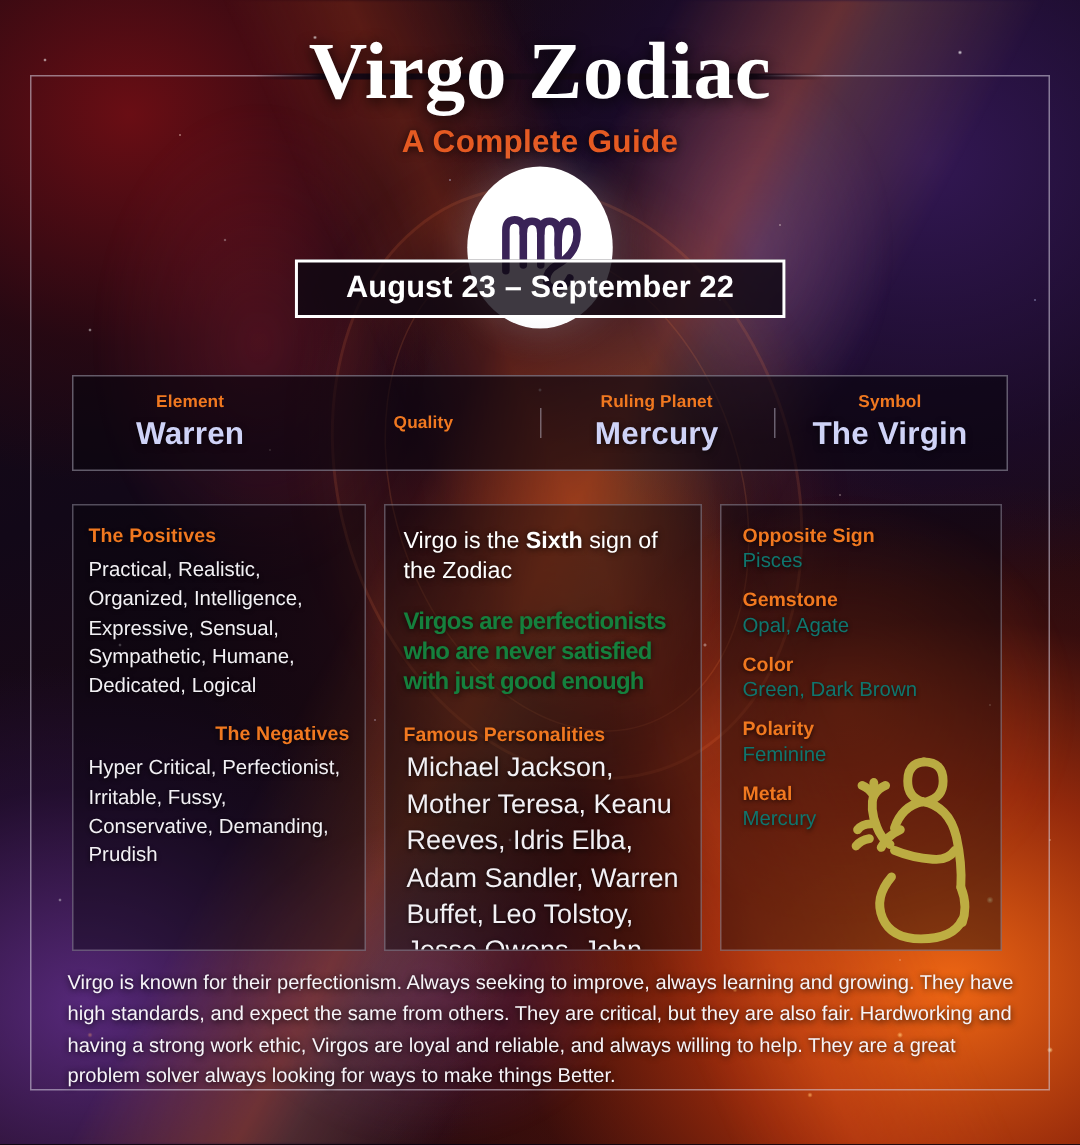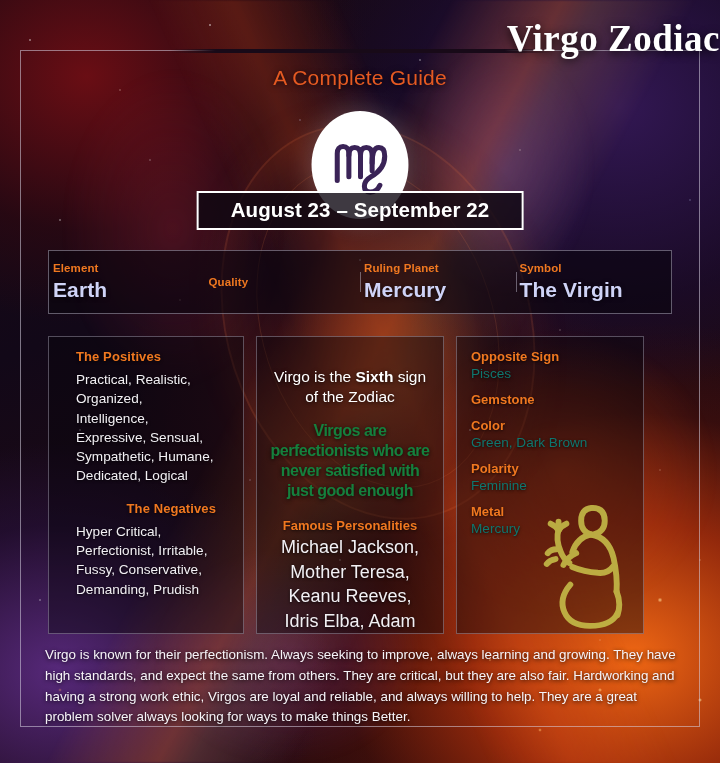--- a/index.html
+++ b/index.html
@@ -109,68 +109,67 @@
   .frame-gap::before{
     content:"";position:absolute;left:0;top:13px;width:100%;height:4px;
     background:linear-gradient(90deg,rgba(24,10,24,0) 0%,rgba(24,10,24,1) 12%,rgba(24,10,24,1) 88%,rgba(24,10,24,0) 100%);
   }
 
   
   .header{position:absolute;left:0;right:0;top:0;text-align:center;}
   .title{
     font-family:"Liberation Serif",serif;
     font-weight:700;
-    font-size:37px;
+    font-size:54px;
     line-height:1;
     color:#ffffff;
     letter-spacing:.5px;
     margin-top:20px;
     text-shadow:0 2px 10px rgba(0,0,0,.85);
-    text-align:right;
   }
   .subtitle{
     margin-top:9px;
     font-size:21px;
-    font-weight:400;
+    font-weight:700;
     color:#e55a22;
     letter-spacing:.2px;
     text-shadow:0 1px 6px rgba(0,0,0,.8);
   }
 
   
   .glyph-wrap{position:absolute;left:50%;top:111px;transform:translateX(-50%);}
   .glyph-circle{
     width:97px;height:108px;border-radius:50%;
     background:radial-gradient(circle at 50% 42%,#ffffff 0%,#ffffff 68%,#f2eef6 100%);
     display:flex;align-items:center;justify-content:center;
     box-shadow:0 0 28px rgba(255,255,255,.22);
   }
   .glyph-circle svg{display:block;}
 
   .date-banner{
-    position:absolute;left:50%;top:191px;transform:translateX(-50%);
+    position:absolute;left:50%;top:173px;transform:translateX(-50%);
     border:2px solid #ffffff;
     background:rgba(14,7,18,.80);
     color:#ffffff;
     font-size:20.5px;font-weight:700;
     padding:5px 32px 6px;
     letter-spacing:.1px;
     white-space:nowrap;
   }
 
   
   .attr-bar{
     position:absolute;left:48px;top:250px;width:624px;height:64px;
     border:1px solid rgba(200,195,215,.45);
     background:rgba(10,5,14,.62);
     display:flex;align-items:center;
     box-sizing:border-box;
   }
   .attr-cell{
-    flex:1;position:relative;padding:0 4px;
+    flex:1;text-align:center;position:relative;padding:0 4px;
   }
   .attr-cell + .attr-cell::before{
     content:"";position:absolute;left:0;top:10px;bottom:10px;width:1px;
     background:rgba(205,200,220,.45);
   }
   .attr-label{
     font-size:11.5px;font-weight:700;color:#f07820;letter-spacing:.1px;
     line-height:1.1;
   }
   .attr-value{
@@ -182,22 +181,22 @@
 
   
   .panels{position:absolute;left:48px;top:336px;width:624px;height:298px;display:flex;gap:12px;}
   .panel{
     border:1px solid rgba(190,185,205,.40);
     background:rgba(8,4,12,.42);
     box-sizing:border-box;
     position:relative;
     overflow:hidden;
   }
-  .panel-left{width:196px;padding:12px 27px 10px;}
-  .panel-mid{width:188px;padding:28px 12px 10px;text-align:center;}
+  .panel-left{width:196px;padding:12px 10px 10px;}
+  .panel-mid{width:212px;padding:12px 12px 10px;text-align:left;}
   .panel-right{width:188px;padding:12px 14px 10px;}
 
   .sec-head{
     font-size:13px;font-weight:700;color:#f07820;letter-spacing:.1px;
     margin:0 0 6px;
     text-shadow:0 1px 3px rgba(0,0,0,.7);
   }
   .sec-head.mt{margin-top:15px;text-align:right;}
   .sec-body{
     font-size:13.6px;line-height:1.42;color:#f2f0f4;font-weight:400;
@@ -282,21 +281,21 @@
         </g>
       </svg>
     </div>
   </div>
 
   <div class="date-banner">August 23 – September 22</div>
 
   <div class="attr-bar">
     <div class="attr-cell">
       <div class="attr-label">Element</div>
-      <div class="attr-value">Earth</div>
+      <div class="attr-value">Warren</div>
     </div>
     <div class="attr-cell">
       <div class="attr-label">Quality</div>
     </div>
     <div class="attr-cell">
       <div class="attr-label">Ruling Planet</div>
       <div class="attr-value">Mercury</div>
     </div>
     <div class="attr-cell">
       <div class="attr-label">Symbol</div>
@@ -320,20 +319,21 @@
       <p class="mid-fam-body">Michael Jackson, Mother Teresa, Keanu Reeves, Idris Elba, Adam Sandler, Warren Buffet, Leo Tolstoy, Jesse Owens, John McCain</p>
     </div>
 
     <div class="panel panel-right">
       <div class="right-row">
         <p class="right-label">Opposite Sign</p>
         <p class="right-value">Pisces</p>
       </div>
       <div class="right-row">
         <p class="right-label">Gemstone</p>
+        <p class="right-value">Opal, Agate</p>
       </div>
       <div class="right-row">
         <p class="right-label">Color</p>
         <p class="right-value">Green, Dark Brown</p>
       </div>
       <div class="right-row">
         <p class="right-label">Polarity</p>
         <p class="right-value">Feminine</p>
       </div>
       <div class="right-row">

